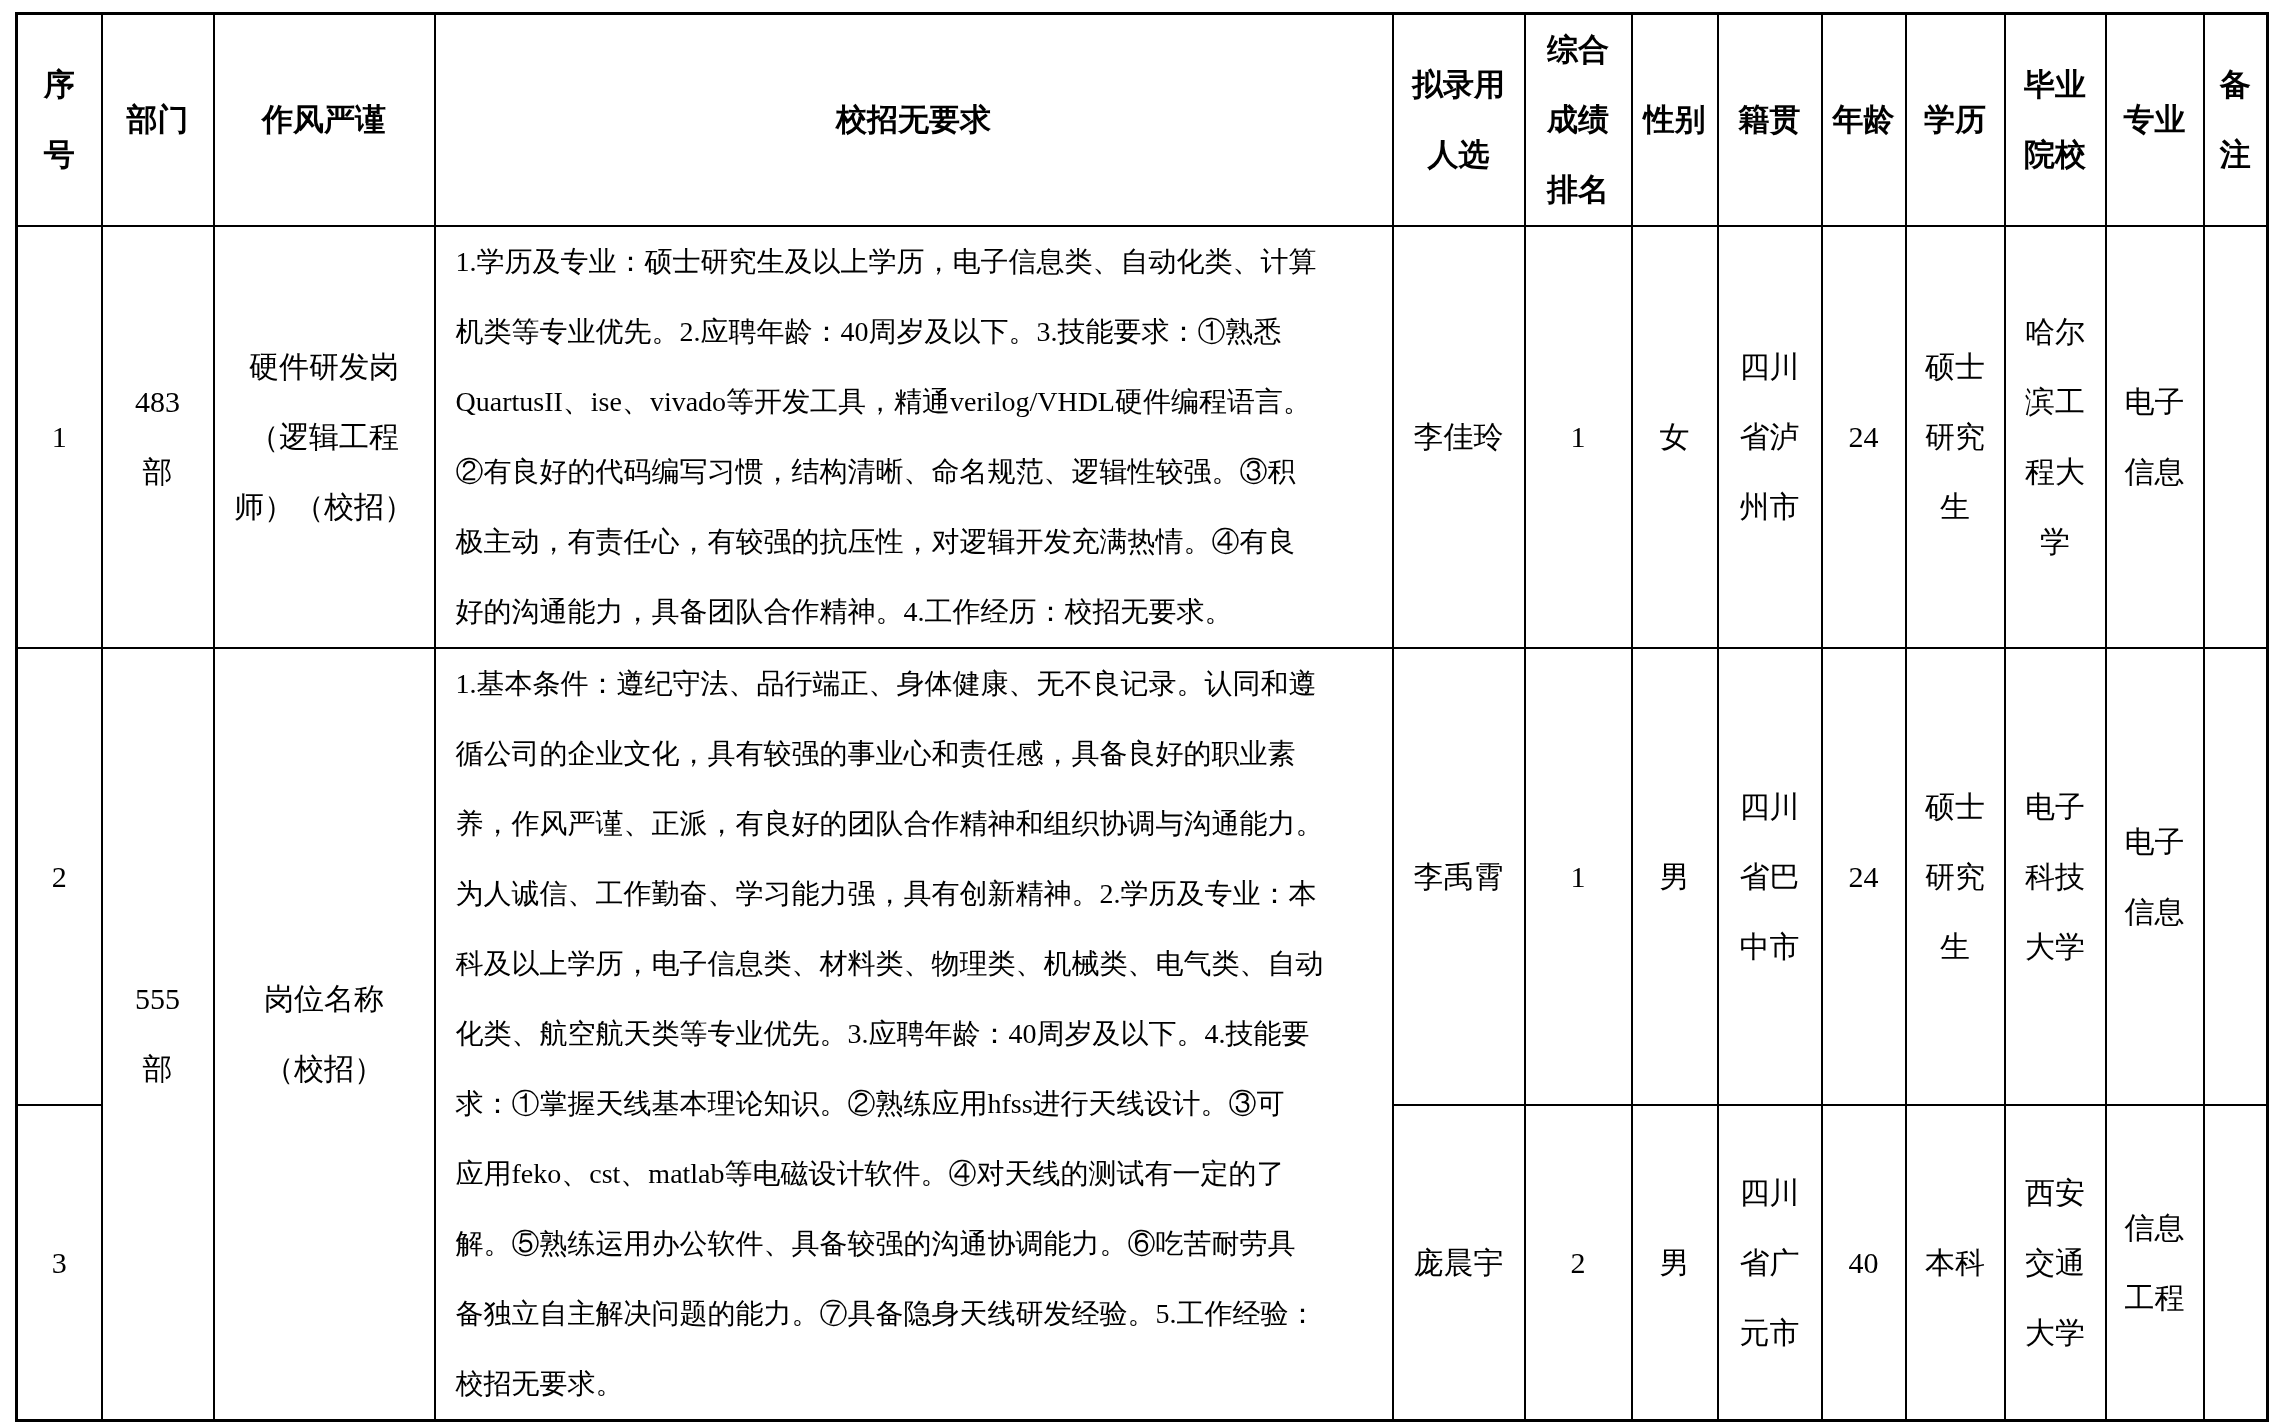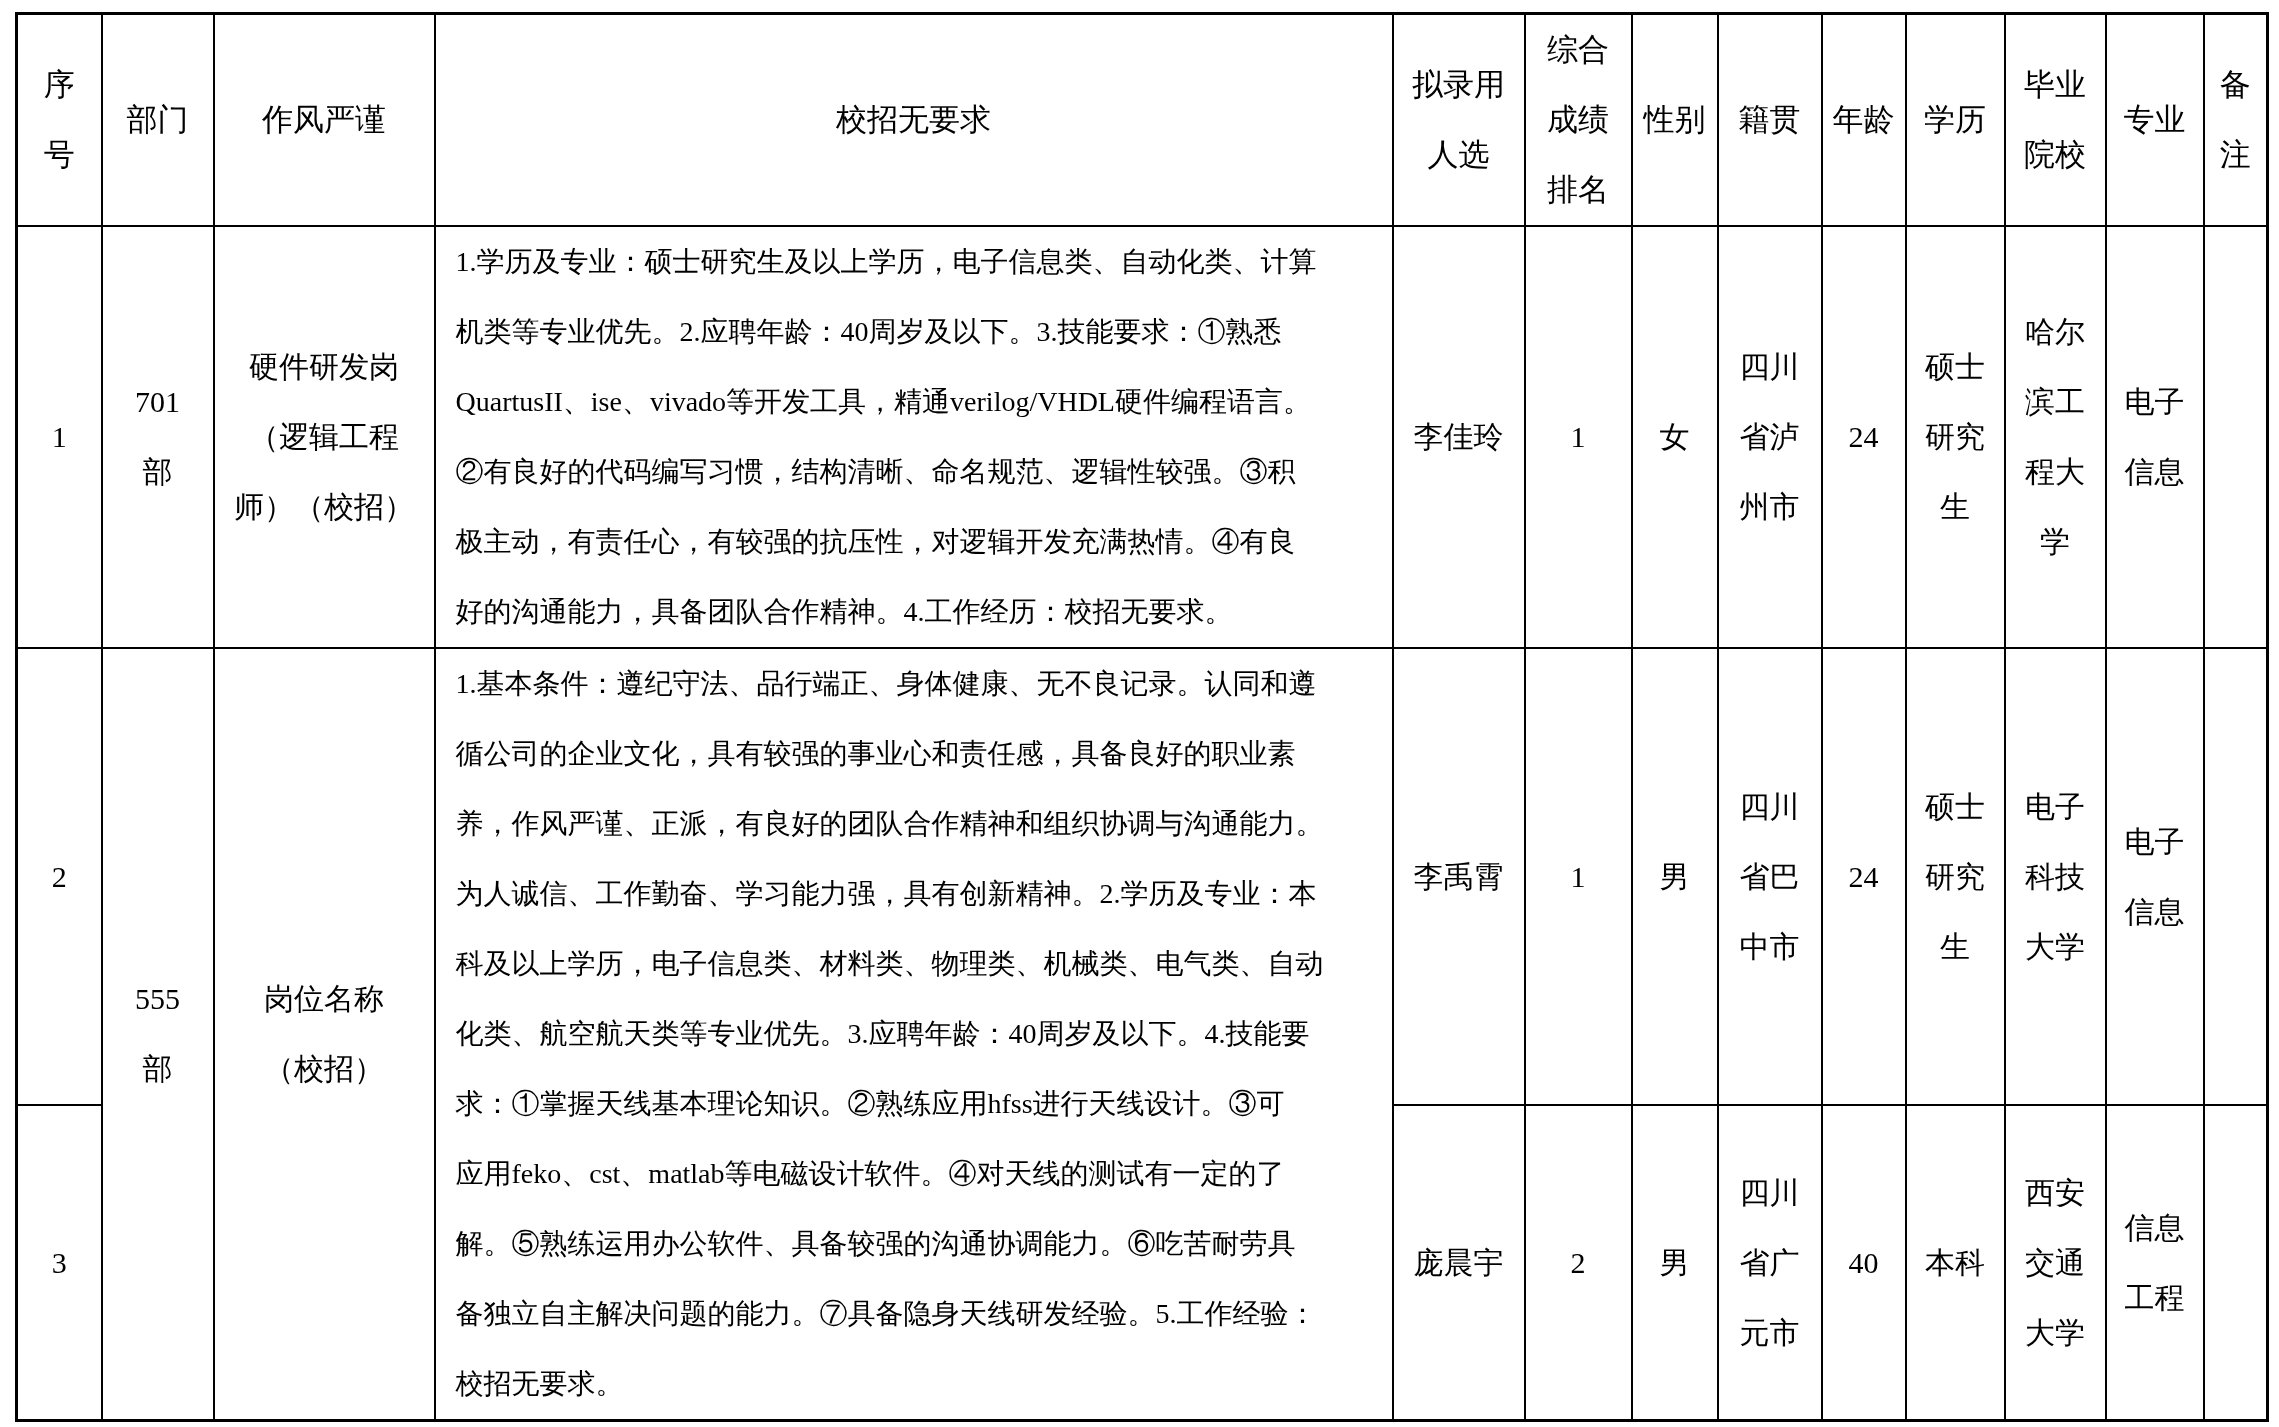--- a/index.html
+++ b/index.html
@@ -28,21 +28,21 @@
   .doc-table th, .doc-table td {
     border: 2px solid #000000;
     vertical-align: middle;
     text-align: center;
     white-space: pre-line;
     overflow: hidden;
     padding: 0 6px;
   }
   .doc-table th {
     font-size: 31px;
-    font-weight: normal;
+    font-weight: bold;
     line-height: 70px;
   }
   .doc-table td {
     font-size: 30px;
     line-height: 70px;
     text-align: center;
   }
   .doc-table td.req {
     text-align: left;
     font-size: 28px;
@@ -93,21 +93,21 @@
       <th>学历</th>
       <th>毕业
 院校</th>
       <th>专业</th>
       <th>备
 注</th>
     </tr>
 
     <tr class="row-1">
       <td>1</td>
-      <td>701
+      <td>483
 部</td>
       <td>硬件研发岗
 （逻辑工程
 师）（校招）</td>
       <td class="req">1.学历及专业：硕士研究生及以上学历，电子信息类、自动化类、计算
 机类等专业优先。2.应聘年龄：40周岁及以下。3.技能要求：①熟悉
 QuartusII、ise、vivado等开发工具，精通verilog/VHDL硬件编程语言。
 ②有良好的代码编写习惯，结构清晰、命名规范、逻辑性较强。③积
 极主动，有责任心，有较强的抗压性，对逻辑开发充满热情。④有良
 好的沟通能力，具备团队合作精神。4.工作经历：校招无要求。</td>

